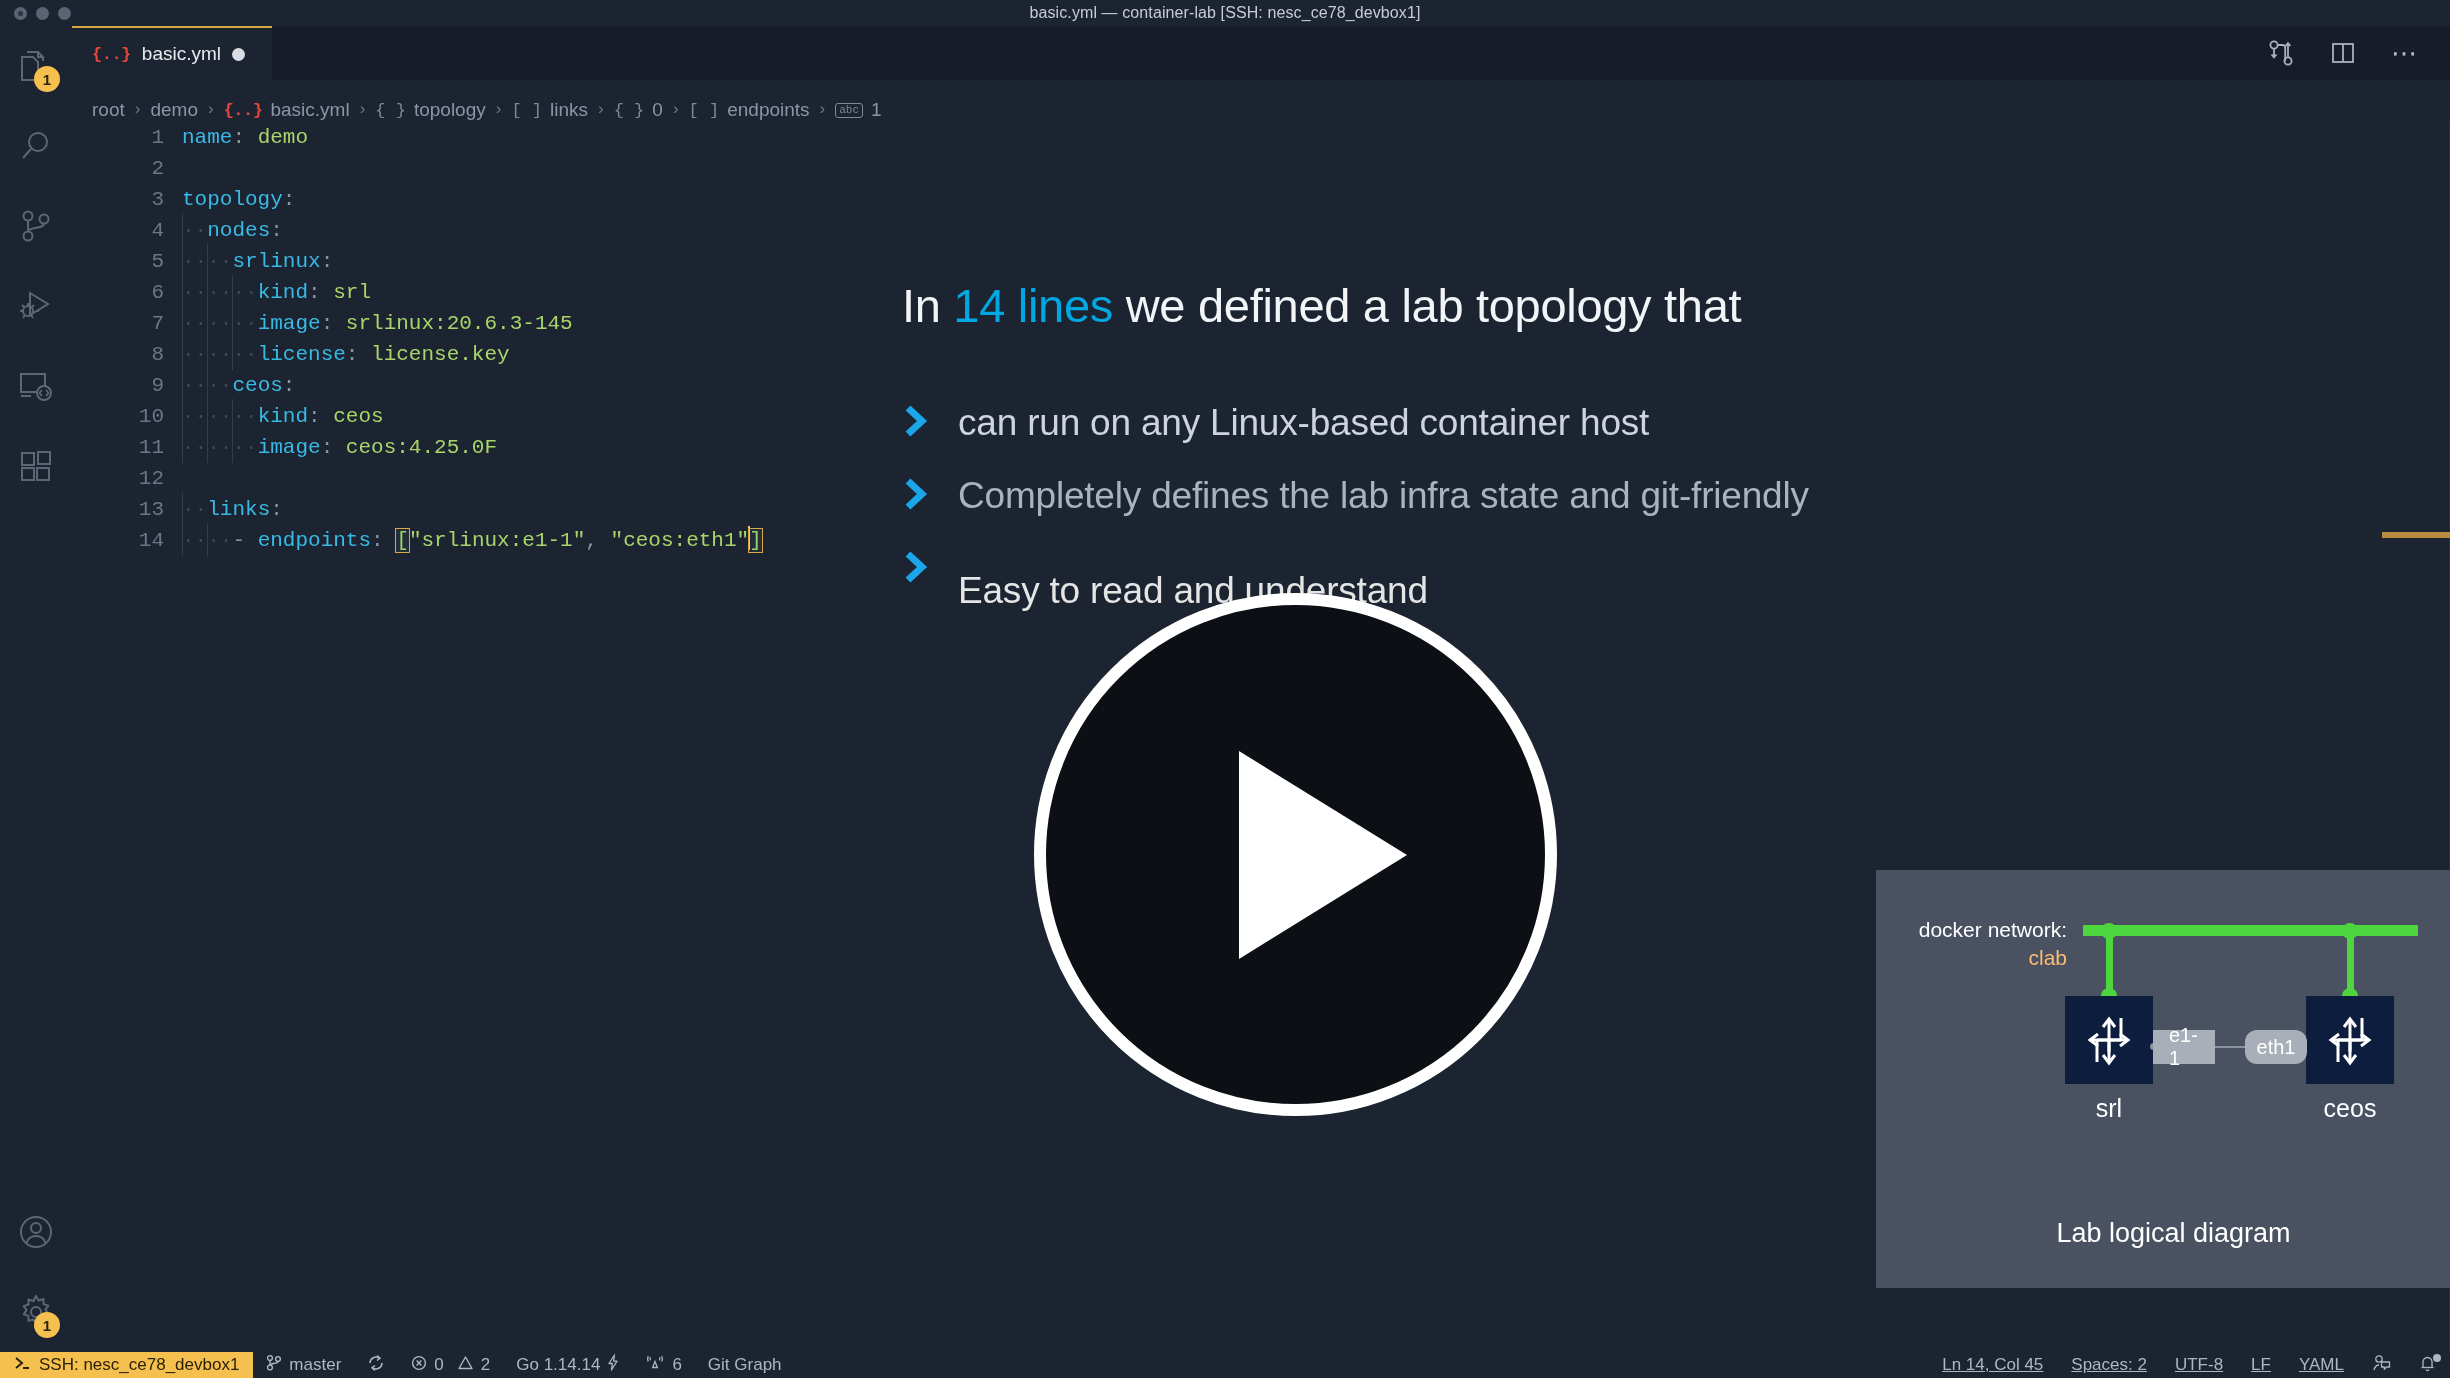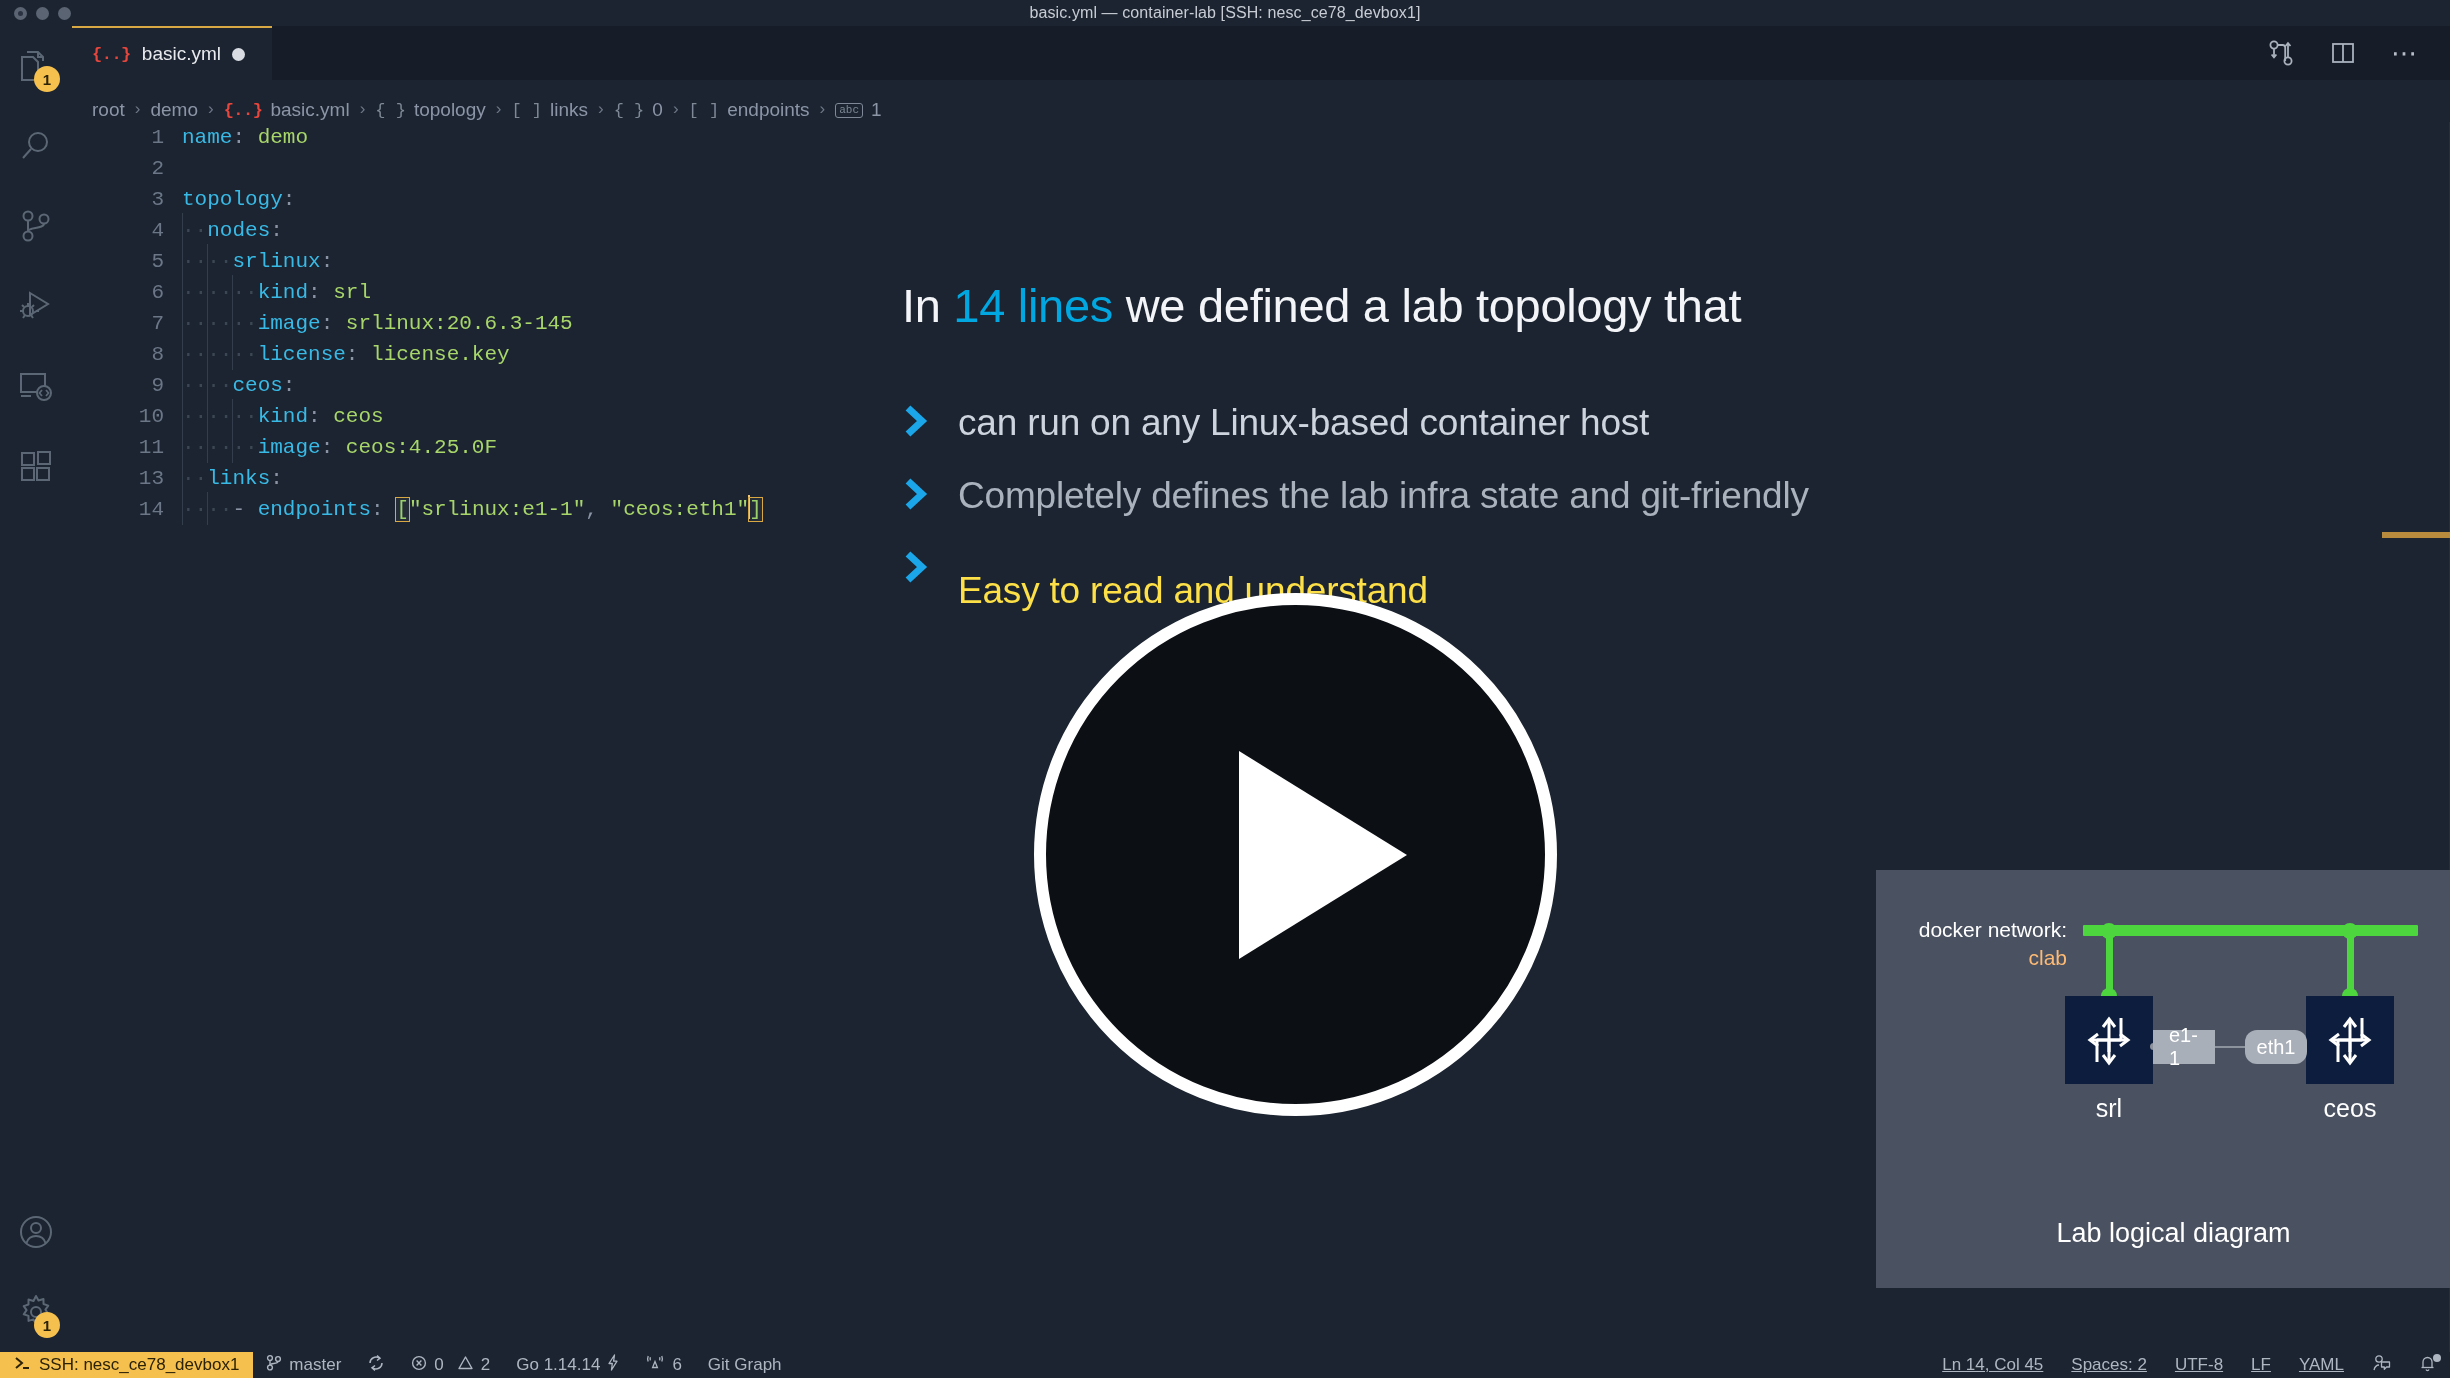--- a/index.html
+++ b/index.html
@@ -161,21 +161,21 @@
   .bullets {
     position: absolute; left: 830px; top: 360px;
   }
   .bullet {
     display: flex; align-items: center; gap: 26px;
     height: 73px;
   }
   .chev { display: block; }
   .bul-text { font-size: 37px; color: #ced4de; letter-spacing: -0.2px; white-space: nowrap; }
   .bul-dim { color: #aab2be; }
-  .bul-dim2 { color: #fde047; margin-top: 44px; }
+  .bul-dim2 { color: #e5e5e5; margin-top: 44px; }
 
   
   .playbtn {
     position: absolute; left: 962px; top: 567px;
     width: 523px; height: 523px;
     border-radius: 50%;
     background: #0c0f14;
     border: 12px solid #ffffff;
     display: flex; align-items: center; justify-content: center;
   }
@@ -476,20 +476,24 @@
       <div class="line">
         <span class="ln">10</span>
         <span class="ltext"><span class="guide" style="left:0px"></span><span class="guide" style="left:25px"></span><span class="guide" style="left:50px"></span><span class="ind">······</span><span class="k">kind</span><span class="p">:</span><span class="s"> ceos</span></span>
       </div>
 
       <div class="line">
         <span class="ln">11</span>
         <span class="ltext"><span class="guide" style="left:0px"></span><span class="guide" style="left:25px"></span><span class="guide" style="left:50px"></span><span class="ind">······</span><span class="k">image</span><span class="p">:</span><span class="s"> ceos:4.25.0F</span></span>
       </div>
 
+      <div class="line">
+        <span class="ln">12</span>
+        <span class="ltext"></span>
+      </div>
 
       <div class="line">
         <span class="ln">13</span>
         <span class="ltext"><span class="guide" style="left:0px"></span><span class="ind">··</span><span class="k">links</span><span class="p">:</span></span>
       </div>
 
       <div class="line">
         <span class="ln">14</span>
         <span class="ltext"><span class="guide" style="left:0px"></span><span class="guide" style="left:25px"></span><span class="ind">····</span><span class="p">- </span><span class="k">endpoints</span><span class="p">: </span><span class="brk-hl">[</span><span class="s">"srlinux:e1-1"</span><span class="p">, </span><span class="s">"ceos:eth1"</span><span class="cursor"></span><span class="brk-hl">]</span></span>
       </div>

